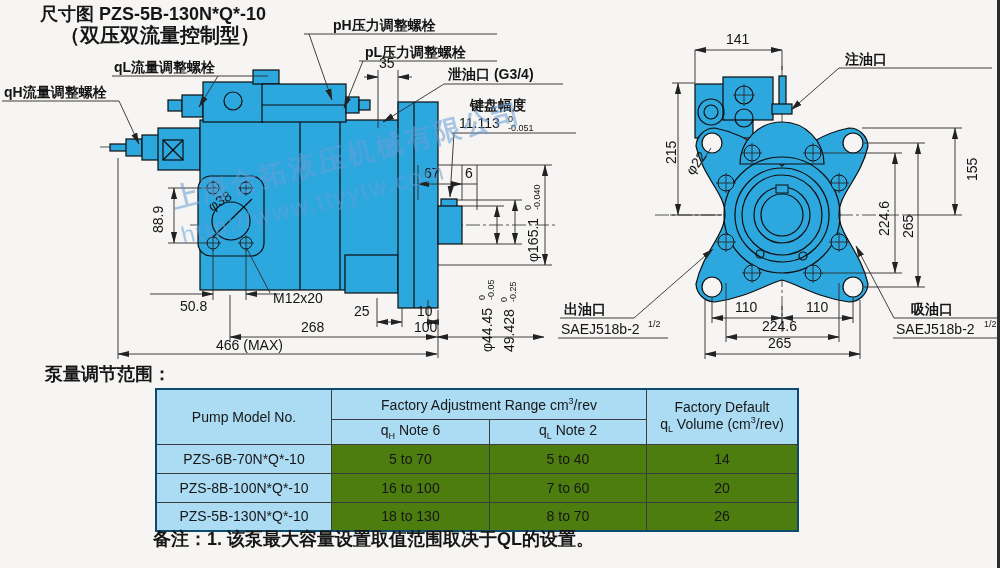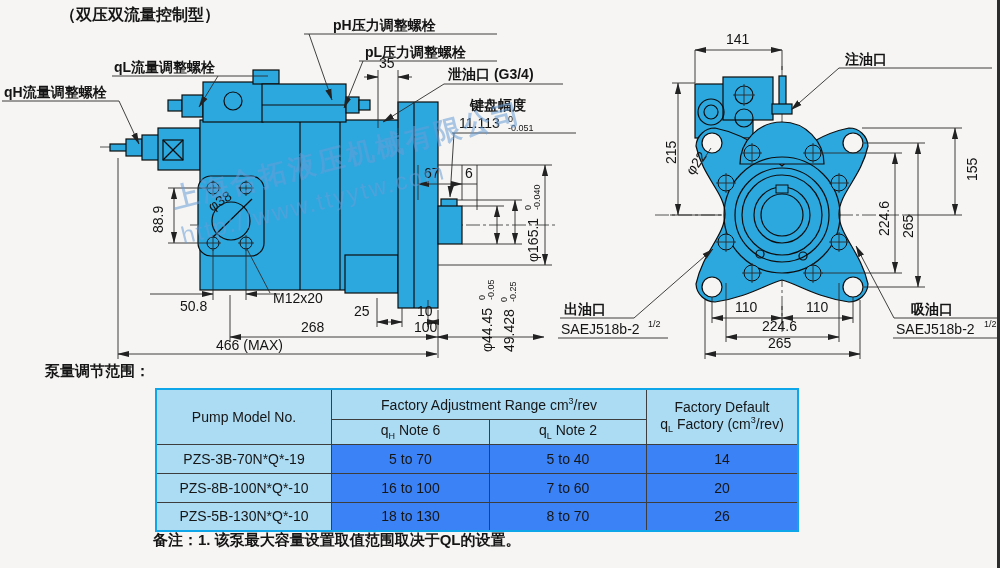--- a/index.html
+++ b/index.html
@@ -1,57 +1,58 @@
 <!DOCTYPE html>
 <html><head>
 <meta charset="utf-8">
 <style>
   html,body{margin:0;padding:0;}
   body{width:1000px;height:568px;background:#f6f5f3;position:relative;overflow:hidden;
        font-family:"Liberation Sans","DejaVu Sans",sans-serif;color:#161616;}
   #stage{position:absolute;inset:0;width:1000px;height:568px;}
   .abs{position:absolute;}
   #title{left:40px;top:4px;font-weight:bold;font-size:18px;line-height:21px;}
-  #title .t2{margin-left:20px;font-size:16px;}
+  #title .t2{margin-left:20px;font-size:20px;}
   #drawing{position:absolute;left:0;top:0;z-index:1;}
   #watermark{left:168px;top:182px;width:360px;transform:rotate(-14deg);transform-origin:0 0;
       z-index:3;color:rgba(104,156,214,0.55);pointer-events:none;text-align:left;}
   #watermark .w1{font-size:27px;letter-spacing:3px;font-weight:bold;}
   #watermark .w2{font-size:24px;letter-spacing:2px;margin-top:6px;}
-  #caption{left:45px;top:362px;font-size:15px;font-weight:bold;z-index:4;}
+  #caption{left:45px;top:362px;font-size:18px;font-weight:bold;z-index:4;}
   #spec-table{left:155px;top:388px;z-index:4;border-collapse:collapse;font-size:14px;}
   #spec-table th,#spec-table td{border:1px solid #3d3d3d;text-align:center;padding:0 6px;font-weight:normal;}
-  #spec-table{border:2px solid #0ea5e9;}
+  #spec-table{border:2px solid #0c4a6e;}
   #spec-table .hdr{background:#abdcf4;}
   #spec-table .model{background:#abdcf4;}
-  #spec-table td{background:#3b82f6;}
+  #spec-table td{background:#4d7c0f;}
   #spec-table .r1{height:30px;} #spec-table .r2{height:25px;}
   #spec-table .dr{height:29px;}
   #spec-table .c1{width:162px;} #spec-table .c2{width:145px;} #spec-table .c3{width:144px;} #spec-table .c4{width:138px;}
   sub{font-size:9px;} sup{font-size:9px;}
-  #notes{left:153px;top:531px;font-size:15px;font-weight:bold;z-index:4;line-height:17px;}
+  #notes{left:153px;top:531px;font-size:18px;font-weight:bold;z-index:4;line-height:17px;}
   #notes .n2{margin-left:60px;}
   #right-border{right:0;top:0;bottom:0;width:3px;background:#2c2c2c;z-index:6;}
   
   .dt{font-family:"Liberation Sans","DejaVu Sans",sans-serif;font-size:14px;fill:#141414;}
   .cj{font-family:"Liberation Sans","DejaVu Sans",sans-serif;font-size:14px;font-weight:bold;fill:#141414;}
   .sm{font-family:"Liberation Sans","DejaVu Sans",sans-serif;font-size:9px;fill:#141414;}
   .ol{stroke:#0d0d0d;stroke-width:1.2;fill:#2ca8df;}
   .oln{stroke:#0d0d0d;stroke-width:1.2;fill:none;}
   .dl{stroke:#2b2b2b;stroke-width:0.9;fill:none;}
   .cl{stroke:#2b2b2b;stroke-width:0.8;fill:none;stroke-dasharray:14 3 3 3;}
   .hole{stroke:#0d0d0d;stroke-width:1;fill:#2ca8df;}
   .whole{stroke:#0d0d0d;stroke-width:1.2;fill:#f6f5f3;}
 </style>
 </head>
 <body>
 
 <div id="stage">
 
   <div class="abs" id="title">
+    <div>尺寸图 PZS-5B-130N*Q*-10</div>
     <div class="t2">（双压双流量控制型）</div>
   </div>
 
   <svg id="drawing" width="1000" height="568" viewBox="0 0 1000 568">
     <defs>
       <marker id="ar" viewBox="0 0 12 8" markerWidth="13" markerHeight="9" refX="11.5" refY="4" orient="auto-start-reverse">
         <path d="M0,0.8 L12,4 L0,7.2 Z" fill="#222"></path>
       </marker>
     </defs>
 
@@ -379,33 +380,33 @@
 
   <table class="abs" id="spec-table">
     <tbody>
         <tr class="r1">
       <th class="hdr c1" rowspan="2">Pump Model No.</th>
       <th class="hdr" colspan="2">
         <span>Factory Adjustment Range cm</span><sup>3</sup><span>/rev</span>
       </th>
       <th class="hdr c4" rowspan="2">
         <span>Factory Default</span><br>
-        <span>q</span><sub>L</sub><span> Factory (cm</span><sup>3</sup><span>/rev)</span>
+        <span>q</span><sub>L</sub><span> Volume (cm</span><sup>3</sup><span>/rev)</span>
       </th>
     </tr>
     <tr class="r2">
       <th class="hdr c2">
         <span>q</span><sub>H</sub><span> Note 6</span>
       </th>
       <th class="hdr c3">
         <span>q</span><sub>L</sub><span> Note 2</span>
       </th>
     </tr>
     <tr class="dr">
-      <td class="model">PZS-3B-70N*Q*-19</td>
+      <td class="model">PZS-6B-70N*Q*-10</td>
       <td>5 to 70</td>
       <td>5 to 40</td>
       <td>14</td>
     </tr>
     <tr class="dr">
       <td class="model">PZS-8B-100N*Q*-10</td>
       <td>16 to 100</td>
       <td>7 to 60</td>
       <td>20</td>
     </tr>

